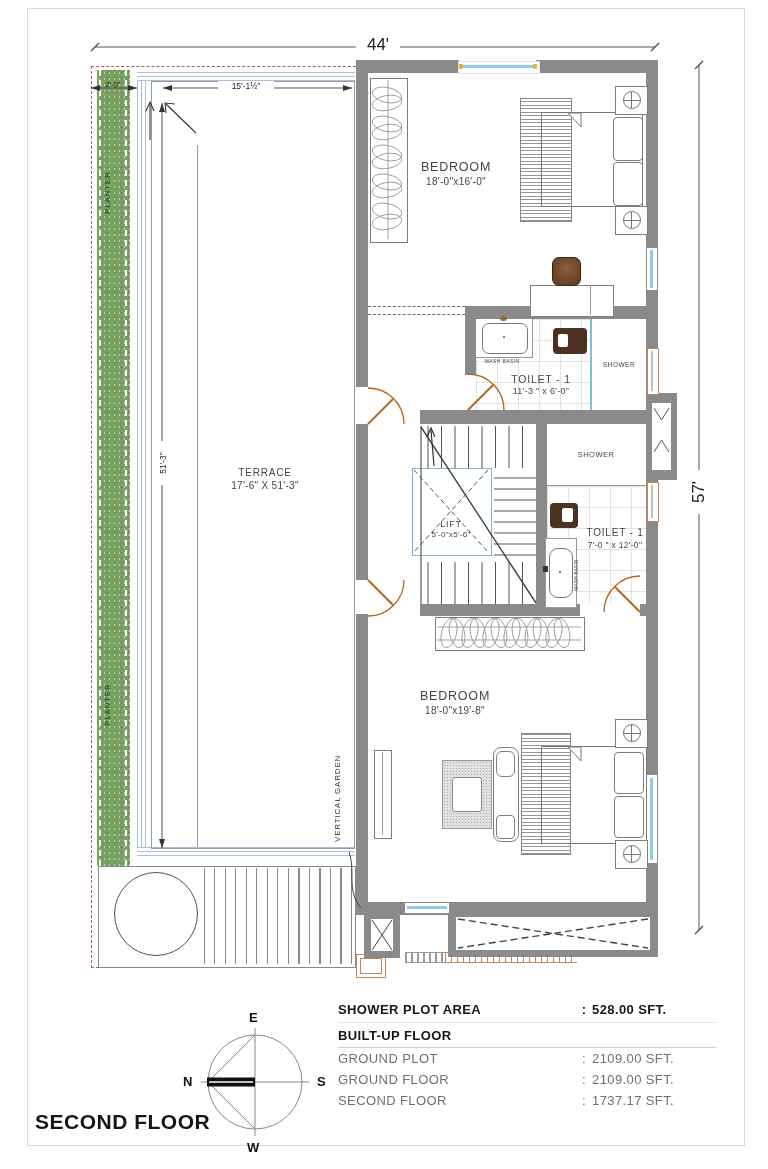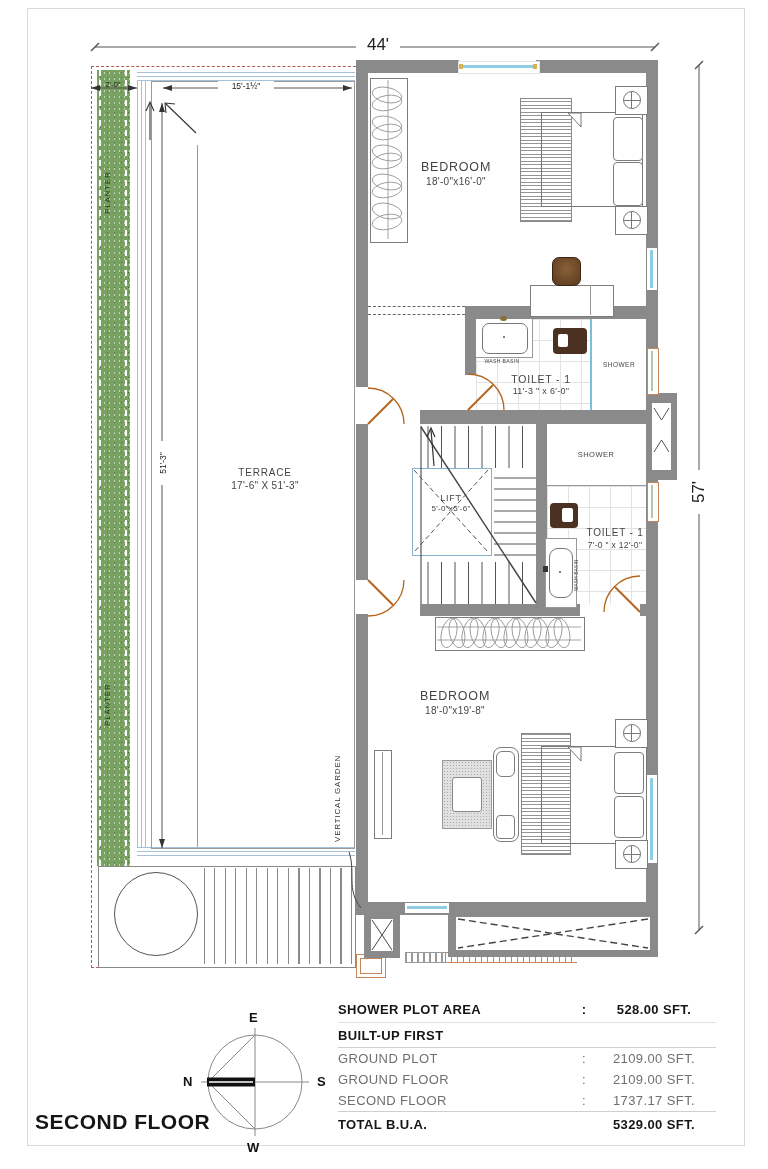--- a/index.html
+++ b/index.html
@@ -13,21 +13,21 @@
   .tiles{background-image:linear-gradient(#e2e2e2 1px,transparent 1px),
          linear-gradient(90deg,#e2e2e2 1px,transparent 1px);background-size:21px 21px;background-color:#fff;}
   .hatchH{background-image:repeating-linear-gradient(0deg,#949494 0 1px,transparent 1px 3.5px);
           border:1px solid #888;background-color:#fff;}
   .furn{position:absolute;background:#fff;border:1.2px solid #7d7d7d;}
   .lamp{width:16px;height:16px;border:1px solid #777;border-radius:50%;margin:4px auto 0;
         background:linear-gradient(#777 0 0) center/100% 1px no-repeat,
                    linear-gradient(#777 0 0) center/1px 100% no-repeat;}
   .dim{position:absolute;color:#222;background:#fff;text-align:center;}
   .trow{display:grid;grid-template-columns:1fr 16px 124px;align-items:center;}
-  .trow .v{text-align:center;}
+  .trow .v{text-align:left;}
   .tb{font-weight:700;color:#161616;}
   .tg{color:#6f6f6f;}
 </style>
 </head>
 <body>
 <div id="sheet">
 
 <div class="a" style="left:27px;top:8px;width:716px;height:1136px;border:1px solid #d9d9d9;"></div>
 
 <div class="a" style="left:91px;top:66px;width:269px;height:900px;border:1.5px dashed #b25b50;border-right:none;"></div>
@@ -275,62 +275,57 @@
   <div class="sz" style="font-size:10px;">17'-6" X 51'-3"</div>
 </div>
 <div class="lbl" style="left:493px;top:373px;width:96px;">
   <div style="font-size:10.5px;">TOILET - 1</div>
   <div class="sz" style="font-size:9px;">11'-3 " x 6'-0"</div>
 </div>
 <div class="lbl" style="left:573px;top:527px;width:84px;">
   <div style="font-size:10px;">TOILET - 1</div>
   <div class="sz" style="font-size:8.5px;">7'-0 " x 12'-0"</div>
 </div>
-<div class="lbl" style="left:412px;top:493px;width:78px;">
+<div class="lbl" style="left:412px;top:519px;width:78px;">
   <div style="font-size:9px;">LIFT</div>
   <div class="sz" style="font-size:8px;">5'-0"x5'-6"</div>
 </div>
 <div class="lbl" style="left:592px;top:361px;width:54px;font-size:6.5px;letter-spacing:.5px;">SHOWER</div>
 <div class="lbl" style="left:560px;top:450px;width:72px;font-size:7.5px;letter-spacing:.5px;">SHOWER</div>
 <div class="lbl" style="left:470px;top:358px;width:64px;font-size:5px;letter-spacing:.4px;">WASH BASIN</div>
 <div class="lbl vtxt" style="left:574px;top:552px;width:9px;height:46px;font-size:4.6px;letter-spacing:.3px;">WASH BASIN</div>
 <div class="lbl vtxt" style="left:103px;top:158px;width:20px;height:70px;font-size:8px;color:#263c21;">PLANTER</div>
 <div class="lbl vtxt" style="left:103px;top:670px;width:20px;height:70px;font-size:8px;color:#263c21;">PLANTER</div>
 <div class="lbl vtxt" style="left:333px;top:742px;width:14px;height:112px;font-size:8px;color:#333;">VERTICAL GARDEN</div>
 
 <div class="a" style="left:338px;top:997px;width:378px;font-size:13px;letter-spacing:.4px;">
   <div class="trow tb" style="height:25px;">
     <span>SHOWER PLOT AREA</span>
     <span style="text-align:center;">:</span>
     <span class="v">528.00 SFT.</span>
   </div>
   <div class="trow tb" style="height:24px;border-top:1px solid #e3e3e3;border-bottom:1px solid #cfcfcf;">
-    <span>BUILT-UP FIRST</span>
+    <span>BUILT-UP FLOOR</span>
     <span style="text-align:center;"></span>
     <span class="v"></span>
   </div>
   <div class="trow tg" style="height:21px;">
     <span>GROUND PLOT</span>
     <span style="text-align:center;">:</span>
     <span class="v">2109.00 SFT.</span>
   </div>
   <div class="trow tg" style="height:21px;">
     <span>GROUND FLOOR</span>
     <span style="text-align:center;">:</span>
     <span class="v">2109.00 SFT.</span>
   </div>
   <div class="trow tg" style="height:21px;">
     <span>SECOND FLOOR</span>
     <span style="text-align:center;">:</span>
     <span class="v">1737.17 SFT.</span>
-  </div>
-  <div class="trow tb" style="height:25px;border-top:1px solid #cfcfcf;">
-    <span>TOTAL B.U.A.</span>
-    <span style="text-align:center;"></span>
-    <span class="v">5329.00 SFT.</span>
   </div>
 </div>
 
 <div class="a" style="left:175px;top:1008px;width:160px;height:148px;">
   <svg width="160" height="148" viewBox="0 0 160 148" fill="none">
     <circle cx="80" cy="74" r="47" stroke="#888" stroke-width="1"></circle>
     <line x1="80" y1="20" x2="80" y2="128" stroke="#888" stroke-width="1"></line>
     <line x1="26" y1="74" x2="134" y2="74" stroke="#888" stroke-width="1"></line>
     <line x1="80" y1="27" x2="33" y2="74" stroke="#888" stroke-width="1"></line>
     <line x1="80" y1="121" x2="33" y2="74" stroke="#888" stroke-width="1"></line>

